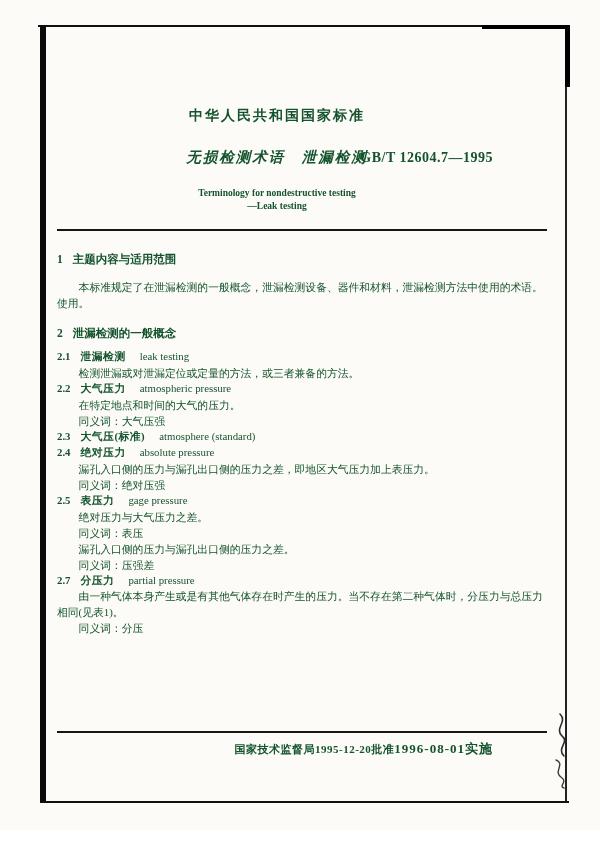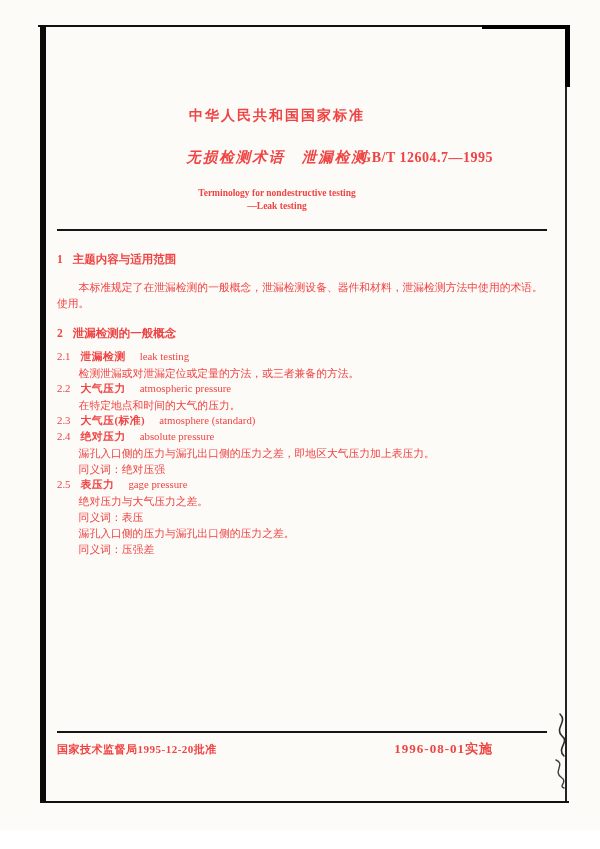--- a/index.html
+++ b/index.html
@@ -1,19 +1,19 @@
 <!DOCTYPE html>
 <html><head>
 <meta charset="utf-8">
 <style>
   html,body { margin:0; padding:0; background:#ffffff; }
   .scan {
     position:relative; width:600px; height:830px; margin:0 auto;
     background:#fcfbf7; overflow:hidden;
-    font-family:"Liberation Serif", serif; color:#ef4444;
+    font-family:"Liberation Serif", serif; color:#14532d;
   }
   
   .edge { position:absolute; background:#111; }
   .edge-top    { left:38px; right:30px; top:25px; height:2px; }
   .edge-left   { left:40px; top:25px; width:6px; bottom:27px; background:#0b0b0b; }
   .edge-right  { right:33px; top:25px; width:2px; bottom:27px; background:#222; }
   .edge-bottom { left:40px; right:31px; bottom:27px; height:2px; }
   .corner-tr-v { right:30px; top:25px; width:5px; height:62px; background:#000; }
   .corner-tr-h { right:30px; top:25px; width:88px; height:4px; background:#000; }
 
@@ -38,29 +38,29 @@
   .sec2 h2 { margin-top:14px; }
   .hno { margin-right:10px; }
   .sec p { margin:0; font-size:10.8px; line-height:16px; }
   .sec .first-para { margin-top:12px; }
   .indent { text-indent:2em; }
   .margin-dot { display:inline-block; margin-left:6px; font-size:10px; }
 
   
   .terms { margin-top:8px; }
   .term-head { font-size:10.8px; line-height:15.9px; }
-  .tno { font-weight:400; margin-right:10px; }
+  .tno { font-weight:700; margin-right:10px; }
   .tcn { font-weight:700; margin-right:14px; letter-spacing:0.5px; }
   .ten { font-weight:400; }
   .tline { margin:0; font-size:10.8px; line-height:15.9px; text-indent:2em; }
 
   
   .footer { position:absolute; left:11px; right:18px; top:704px; }
   .footer-rule { margin:0; border:none; border-top:2px solid #161616; }
-  .footer-row { display:flex; justify-content:space-between; align-items:baseline; margin-top:7px; }
+  .footer-row { display:flex; justify-content:flex-end; align-items:baseline; margin-top:7px; }
   .f-left  { font-size:11px; font-weight:700; letter-spacing:0.5px; }
   .f-right { font-size:13px; font-weight:700; margin-right:54px; letter-spacing:1px; }
 
   .handwriting { position:absolute; right:24px; top:710px; }
 </style>
 </head>
 <body>
 
 <div class="scan">
 
@@ -94,37 +94,43 @@
     <div class="sec sec2">
       <h2><span class="hno">2</span><span>泄漏检测的一般概念</span></h2>
       <div class="terms">
           <div class="term">
             <div class="term-head"><span class="tno">2.1</span><span class="tcn">泄漏检测</span><span class="ten">leak testing</span></div>
             <p class="tline">检测泄漏或对泄漏定位或定量的方法，或三者兼备的方法。</p>
           </div>
           <div class="term">
             <div class="term-head"><span class="tno">2.2</span><span class="tcn">大气压力</span><span class="ten">atmospheric pressure</span></div>
             <p class="tline">在特定地点和时间的大气的压力。</p>
+            <p class="tline">同义词：大气压强</p>
           </div>
           <div class="term">
             <div class="term-head"><span class="tno">2.3</span><span class="tcn">大气压(标准)</span><span class="ten">atmosphere (standard)</span></div>
           </div>
           <div class="term">
             <div class="term-head"><span class="tno">2.4</span><span class="tcn">绝对压力</span><span class="ten">absolute pressure</span></div>
             <p class="tline">漏孔入口侧的压力与漏孔出口侧的压力之差，即地区大气压力加上表压力。</p>
             <p class="tline">同义词：绝对压强</p>
           </div>
           <div class="term">
             <div class="term-head"><span class="tno">2.5</span><span class="tcn">表压力</span><span class="ten">gage pressure</span></div>
             <p class="tline">绝对压力与大气压力之差。</p>
             <p class="tline">同义词：表压</p>
           </div>
           <div class="term">
             <p class="tline">漏孔入口侧的压力与漏孔出口侧的压力之差。</p>
             <p class="tline">同义词：压强差</p>
+          </div>
+          <div class="term">
+            <div class="term-head"><span class="tno">2.7</span><span class="tcn">分压力</span><span class="ten">partial pressure</span></div>
+            <p class="tline">由一种气体本身产生或是有其他气体存在时产生的压力。当不存在第二种气体时，分压力与总压力相同(见表1)。</p>
+            <p class="tline">同义词：分压</p>
           </div>
         </div>
     </div>
 
     <div class="footer">
       <hr class="footer-rule">
       <div class="footer-row">
         <span class="f-left">国家技术监督局1995-12-20批准</span>
         <span class="f-right">1996-08-01实施</span>
       </div>

